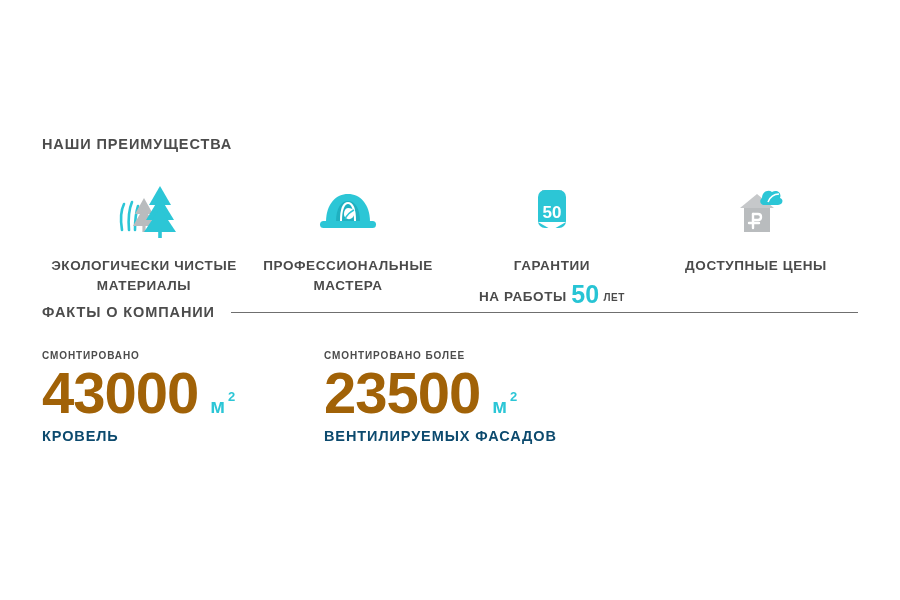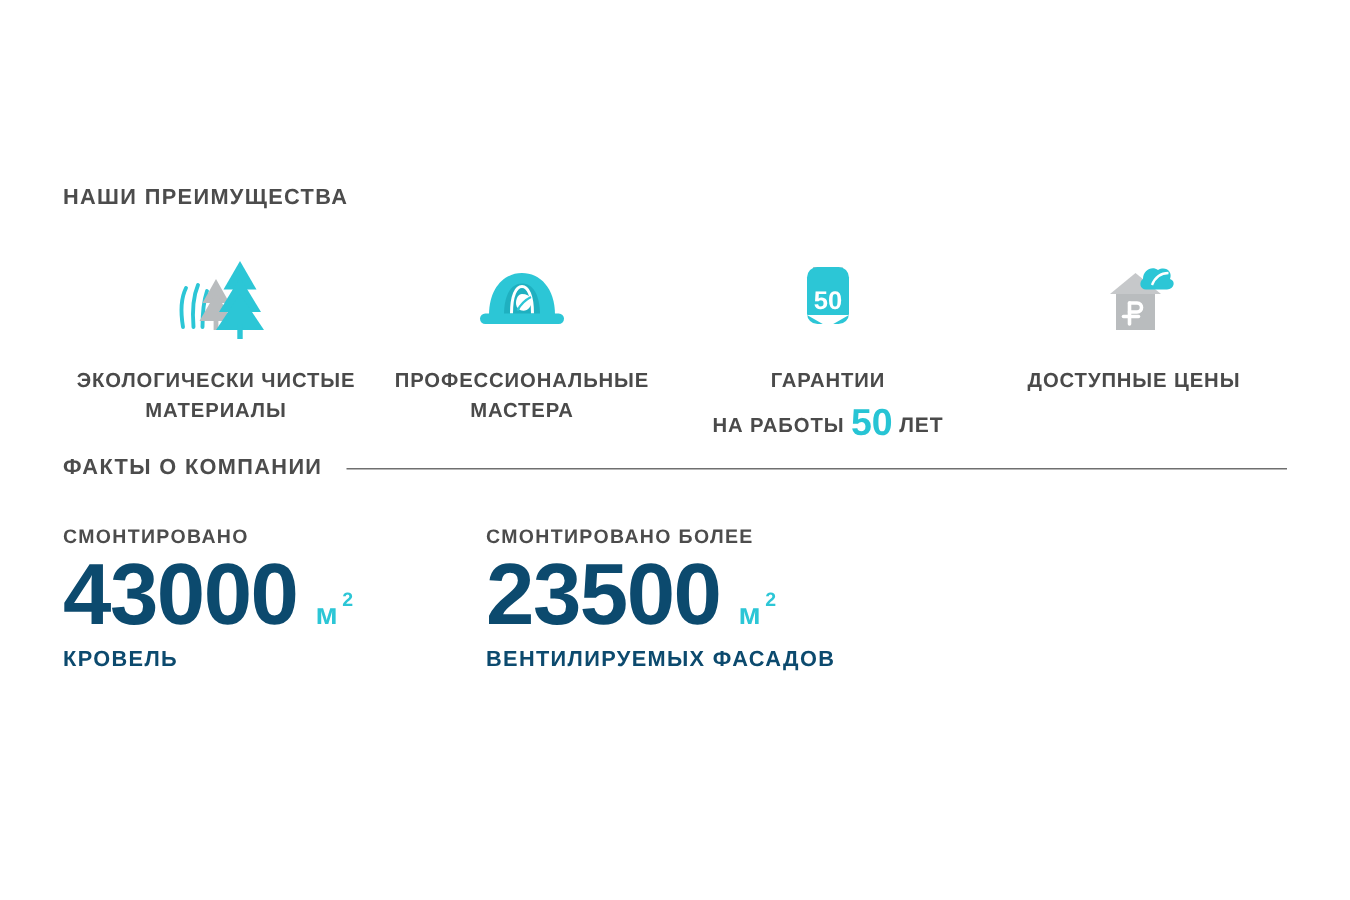--- a/index.html
+++ b/index.html
@@ -17,21 +17,21 @@
   .page {
     position: relative;
     width: 900px;
     height: 600px;
   }
 
   
   .advantages {
     position: absolute;
     left: 42px;
-    top: 124px;
+    top: 136px;
     width: 816px;
   }
   .section-title {
     font-size: 14.5px;
     font-weight: bold;
     letter-spacing: 0.9px;
     color: #4c4c4c;
     text-transform: uppercase;
   }
   .adv-row {
@@ -60,21 +60,21 @@
     text-transform: uppercase;
   }
   .adv-label .accent-num {
     color: #27c4d4;
     font-size: 25px;
     font-weight: bold;
     vertical-align: -2px;
     letter-spacing: 0;
   }
   .adv-label .small-after {
-    font-size: 14px;
+    font-size: 10px;
   }
 
   
   .facts {
     position: absolute;
     left: 42px;
     top: 304px;
     width: 816px;
   }
   .facts-head {
@@ -91,38 +91,38 @@
     display: flex;
     margin-top: 30px;
   }
   .fact {
     box-sizing: border-box;
   }
   .fact-1 { width: 282px; }
   .fact-2 { width: 340px; }
   .fact-3 { width: 194px; }
   .fact-top {
-    font-size: 13px;
+    font-size: 10px;
     font-weight: bold;
     letter-spacing: 0.9px;
     color: #4c4c4c;
     text-transform: uppercase;
   }
   .fact-mid {
     margin-top: 2px;
     display: flex;
     align-items: baseline;
     color: #2cc6d6;
   }
   .fact-number {
     font-size: 58px;
     font-weight: bold;
     letter-spacing: -1px;
     line-height: 1.05;
-    color: #0c4a6e;
+    color: #a16207;
   }
   .fact-unit {
     font-size: 20px;
     font-weight: bold;
     margin-left: 12px;
     color: #2cc6d6;
     position: relative;
   }
   .fact-sup {
     font-size: 13px;

